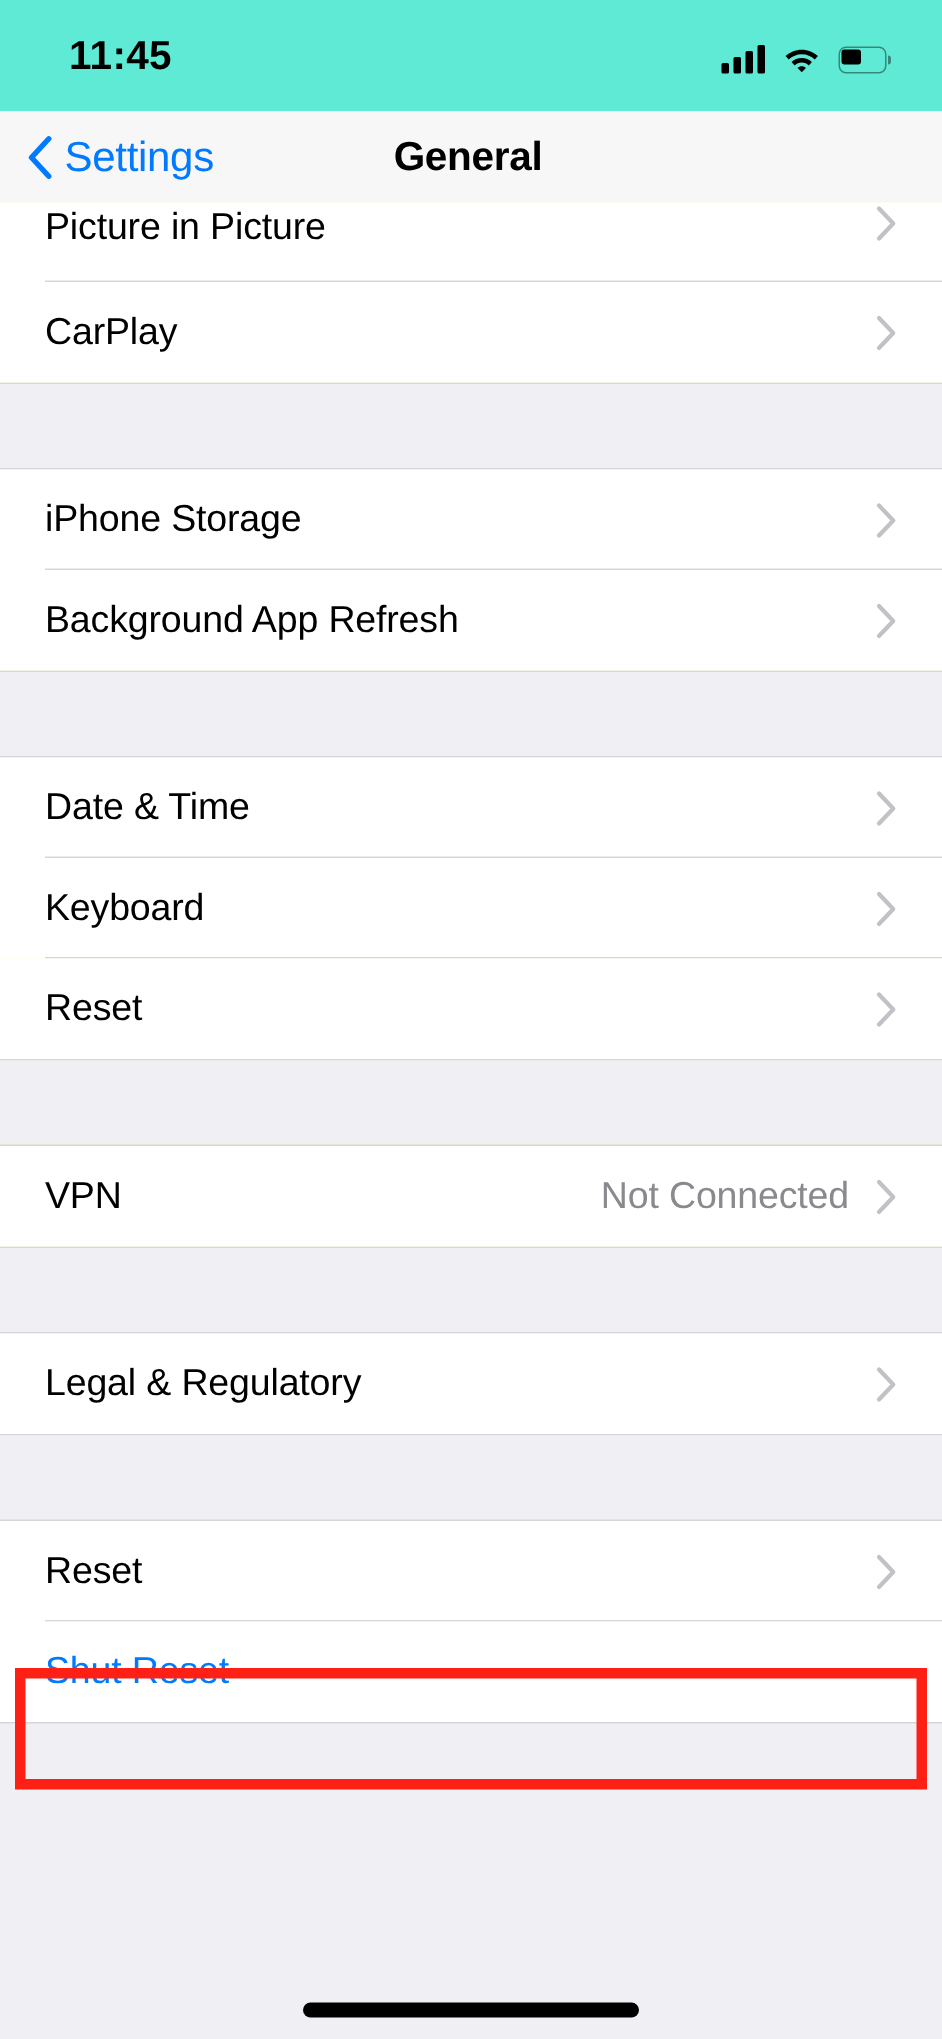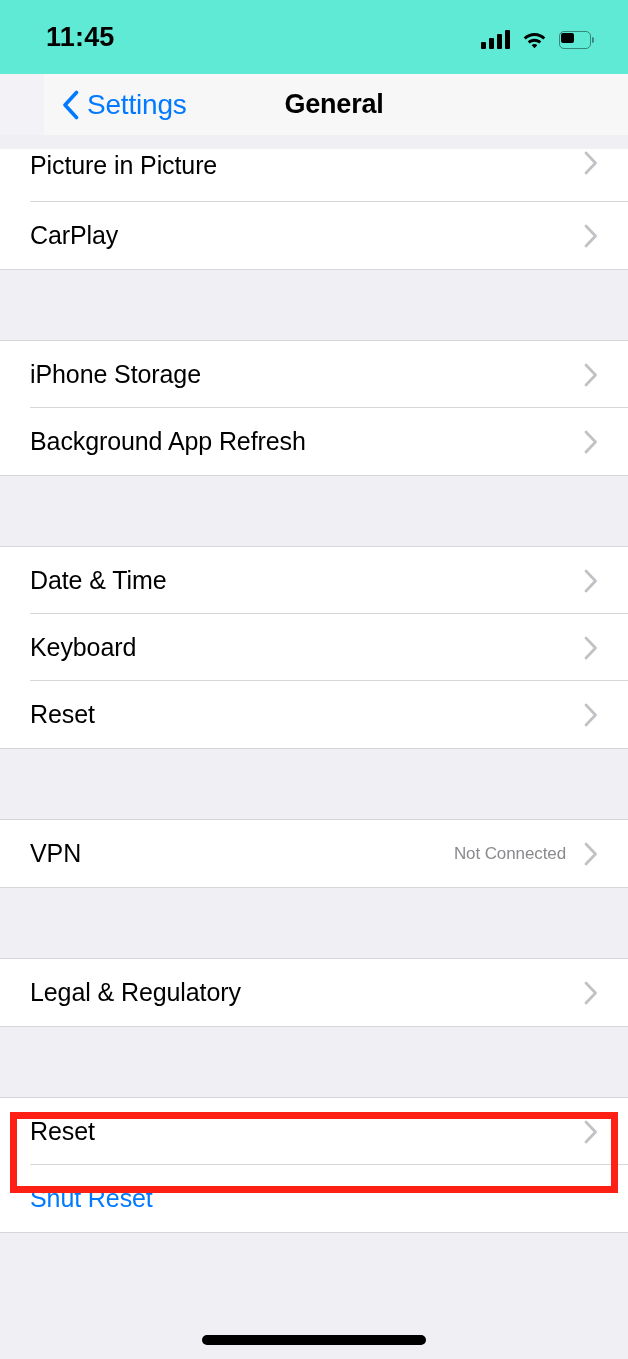--- a/index.html
+++ b/index.html
@@ -37,53 +37,53 @@
     background:#000; border-radius:2px;
   }
   .batt-cap {
     position:absolute; right:0; top:6px; width:2.5px; height:6px;
     background:rgba(0,0,0,.42); border-radius:0 2px 2px 0;
   }
 
   
   .navbar {
     position:relative; height:61px; background:#F7F7F7;
-    display:flex; align-items:center;margin-left:44px;
+    display:flex; align-items:center;
   }
   .nav-back {
     display:flex; align-items:center; gap:8px;
     padding-left:18px; color:#007AFF; cursor:pointer;
   }
   .nav-back svg { display:block; }
   .nav-back-label { font-size:28px; color:#007AFF; letter-spacing:-0.2px; }
   .nav-title {
     position:absolute; left:0; right:4px; text-align:center;
     font-size:27px; font-weight:700; color:#000; letter-spacing:-0.2px;
     pointer-events:none;
   }
 
   
   .content { position:absolute; top:135px; left:0; right:0; bottom:0; background:#F0F0F4; }
-  .group { background:#fef9c3; border-top:1px solid #D6D6DA; border-bottom:1px solid #D6D6DA;margin-top:14px; }
+  .group { background:#fef9c3; border-top:1px solid #D6D6DA; border-bottom:1px solid #D6D6DA; }
   .group.no-top { border-top:none; }
   .gap { height:56px; background:#F0F0F4; }
 
   .row {
     position:relative; height:67px;
     display:flex; align-items:center;
     padding:0 30px 0 30px; cursor:pointer; background:#FFFFFF;
   }
   .row.first-partial { height:53px; align-items:flex-start; padding-top:2px; }
   .row .sep {
     position:absolute; left:30px; right:0; bottom:0; height:1px; background:#D6D6DA;
   }
   .row:last-child .sep { display:none; }
   .row-label { font-size:25px; color:#000; letter-spacing:-0.1px; flex:1; }
   .row-label.link { color:#007AFF; }
-  .row-value { font-size:17px; color:#8A8A8E; margin-right:18px; letter-spacing:-0.1px; }
+  .row-value { font-size:25px; color:#8A8A8E; margin-right:18px; letter-spacing:-0.1px; }
   .chev { width:14px; height:24px; flex:0 0 auto; }
 
   
   .annot {
     position:absolute; pointer-events:none;
     border:7px solid #FF2015;
     left:10px; top:1112px; width:608px; height:81px;
   }
 
   

